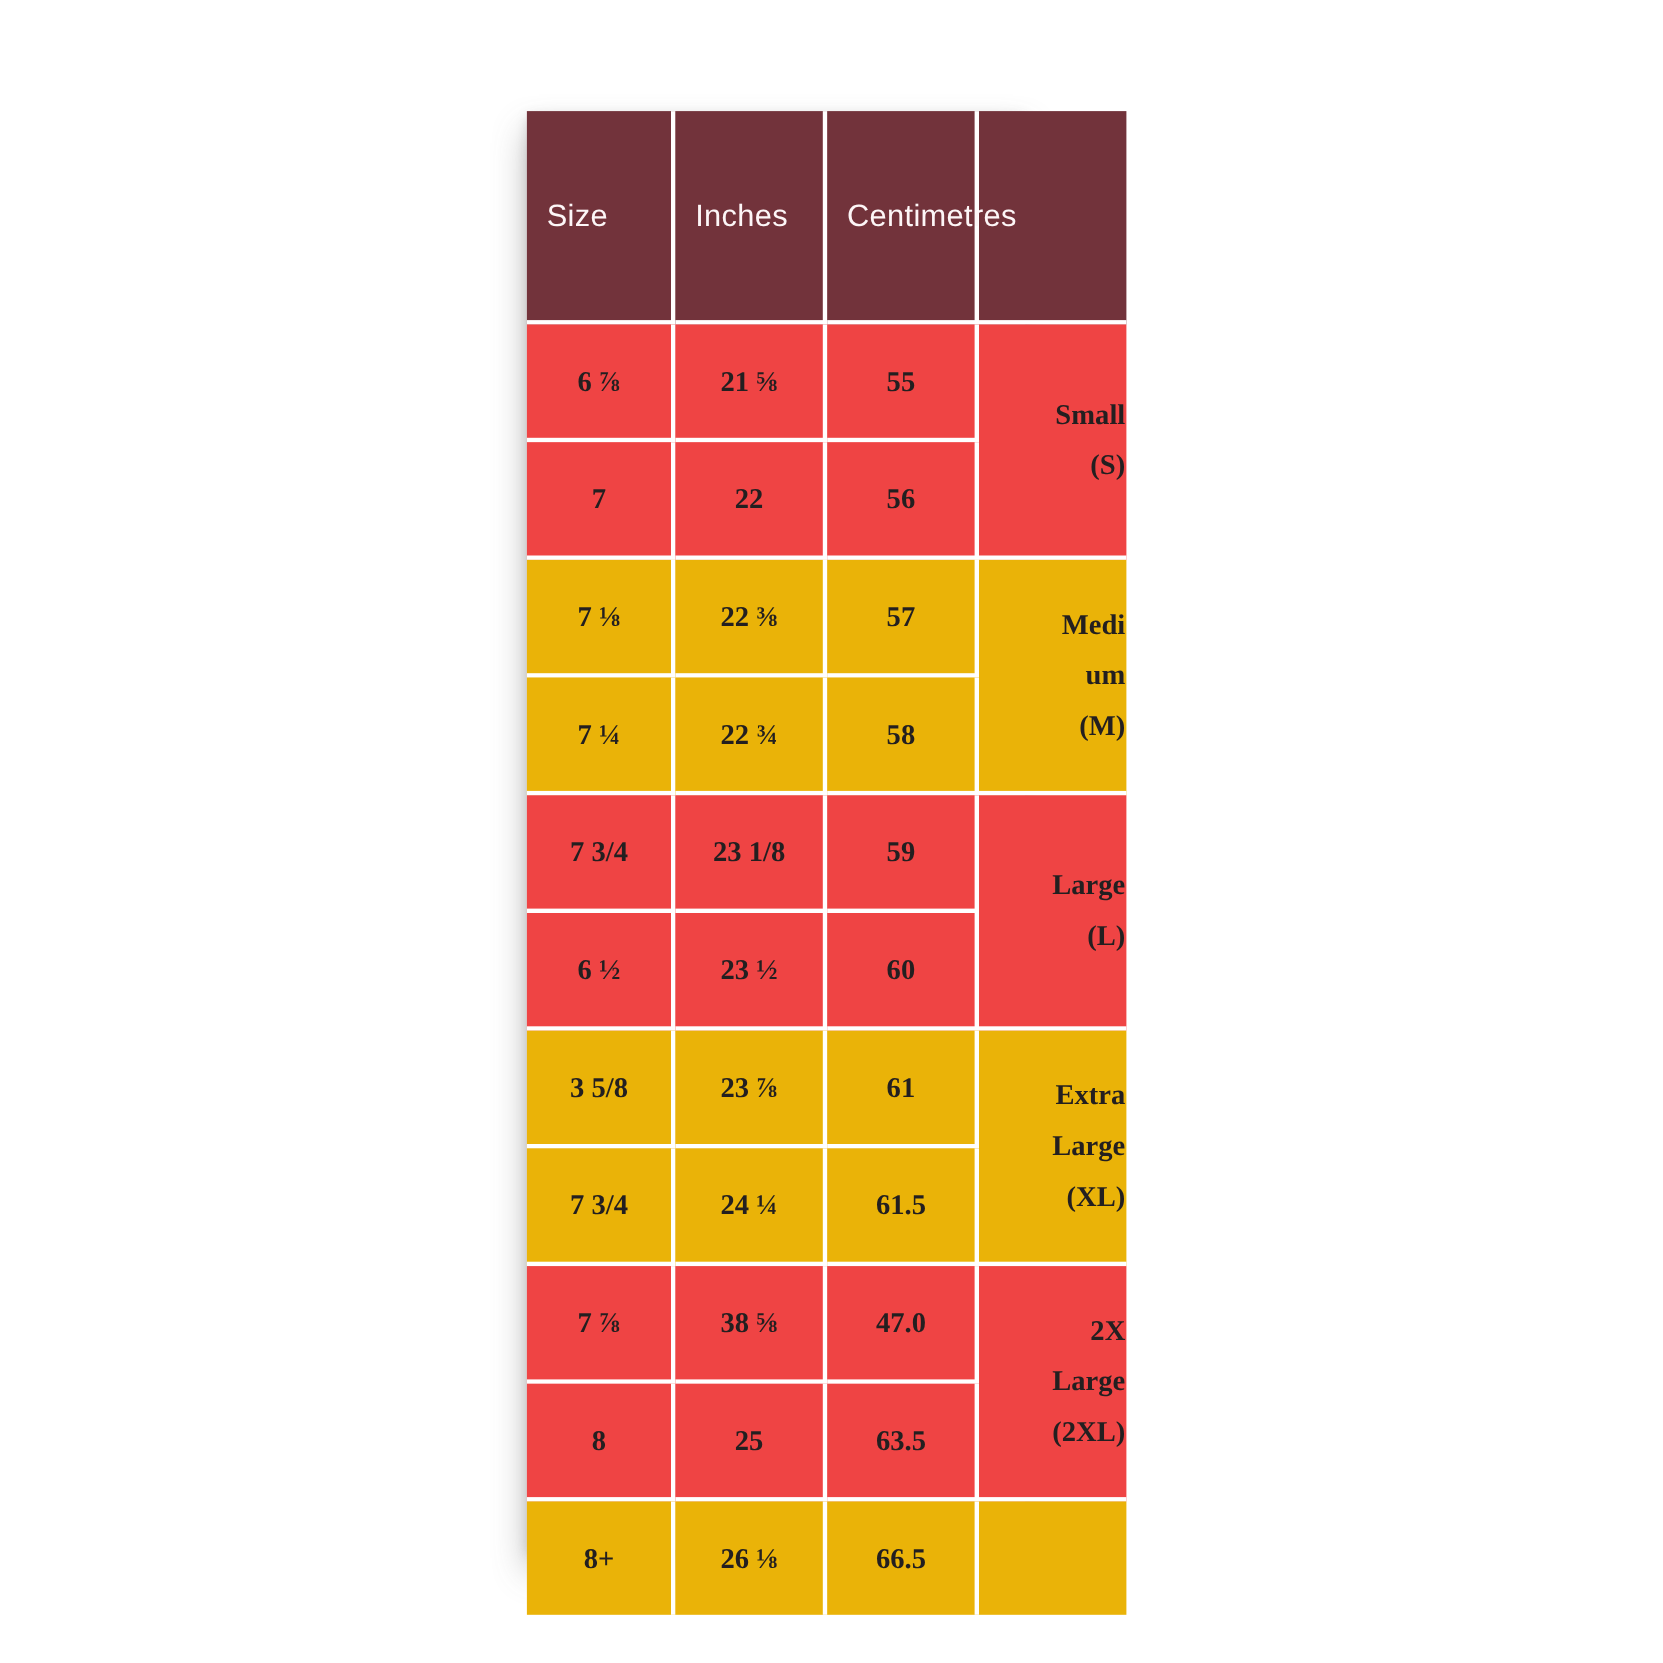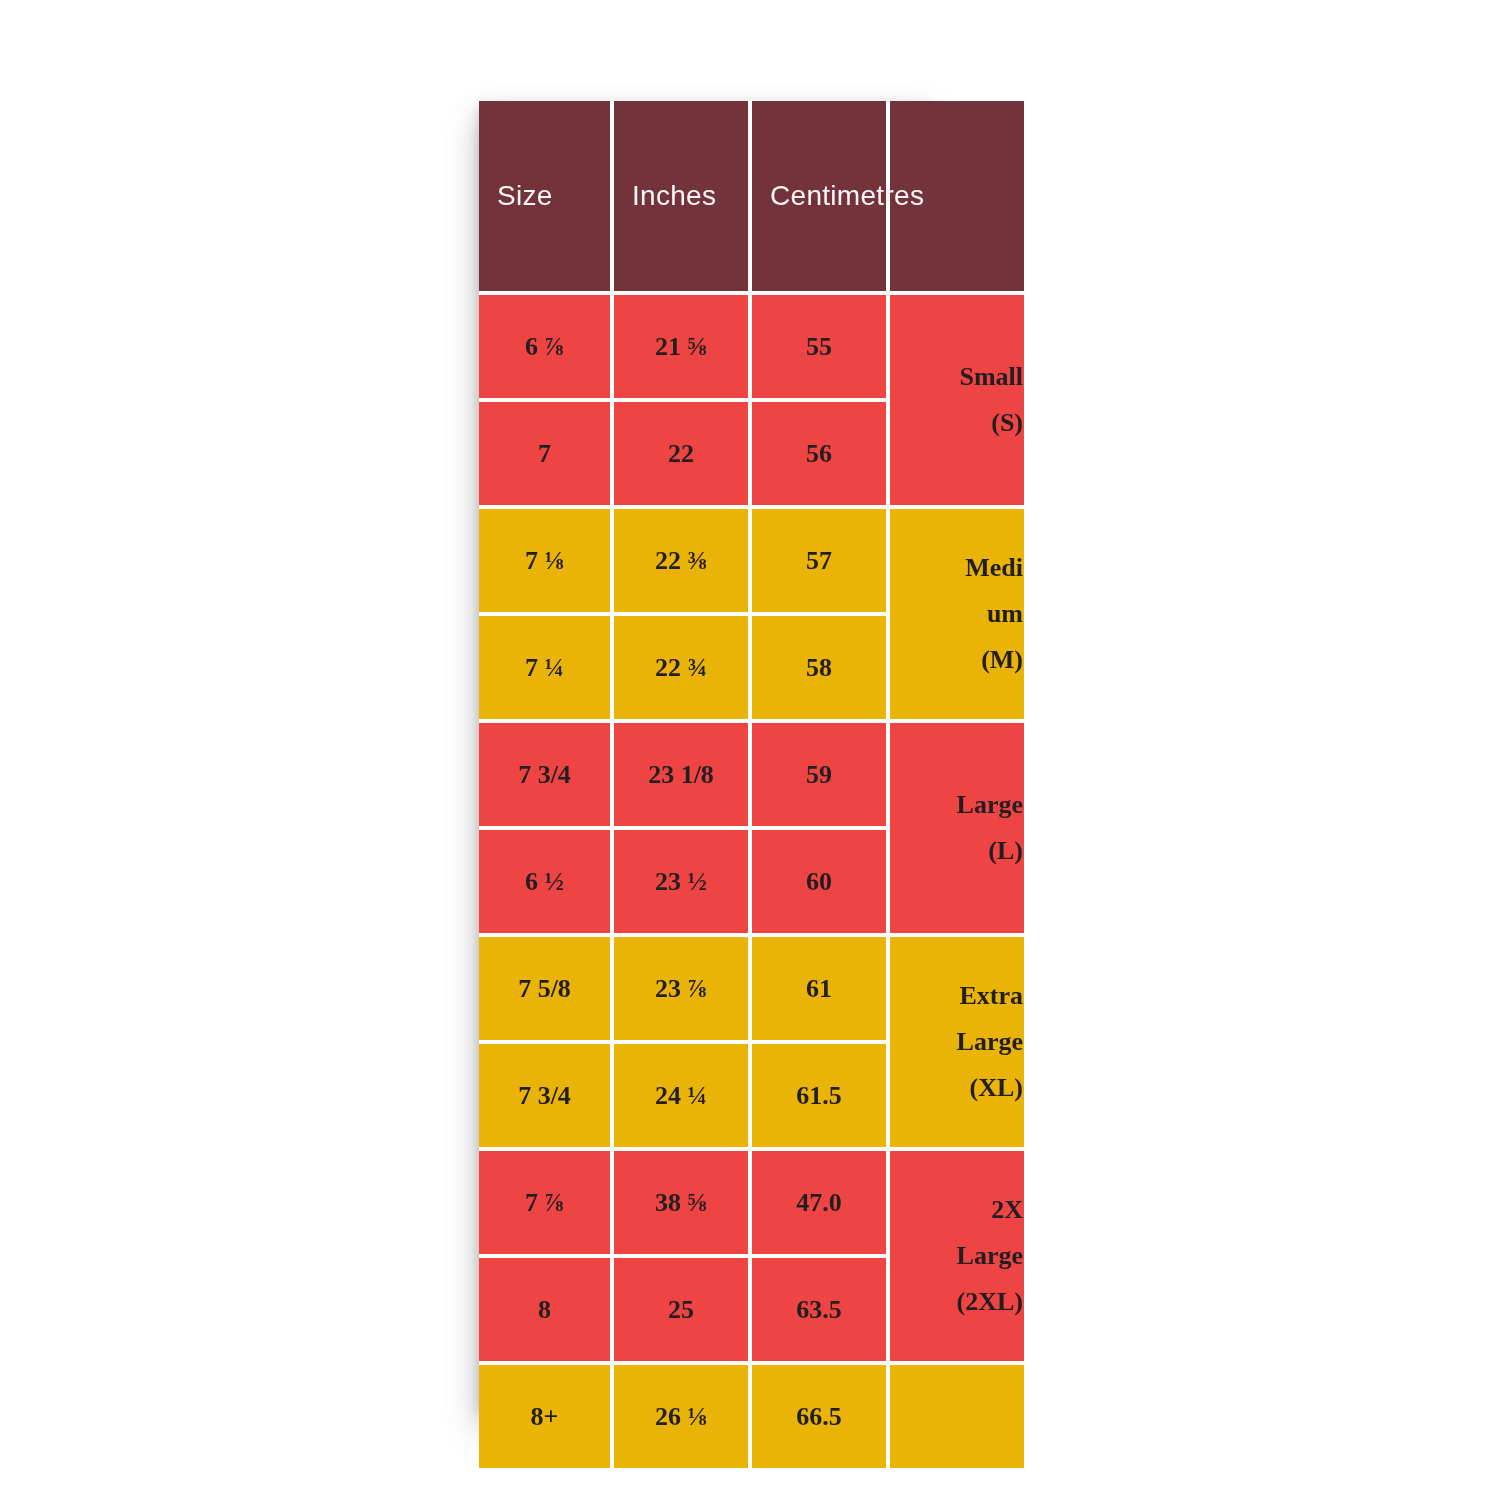--- a/index.html
+++ b/index.html
@@ -151,21 +151,21 @@
           <div>(L)</div>
         </td>
       </tr>
       <tr>
         <td class="data-cell tint-mid">6 ½</td>
         <td class="data-cell tint-mid">23 ½</td>
         <td class="data-cell tint-mid">60</td>
       </tr>
 
       <tr>
-        <td class="data-cell tint-light">7 5/8</td>
+        <td class="data-cell tint-light">3 5/8</td>
         <td class="data-cell tint-light">23 ⅞</td>
         <td class="data-cell tint-light">61</td>
         <td class="label-cell tint-light last-col" rowspan="2">
           <div>Extra</div>
           <div>Large</div>
           <div>(XL)</div>
         </td>
       </tr>
       <tr>
         <td class="data-cell tint-light">7 3/4</td>

